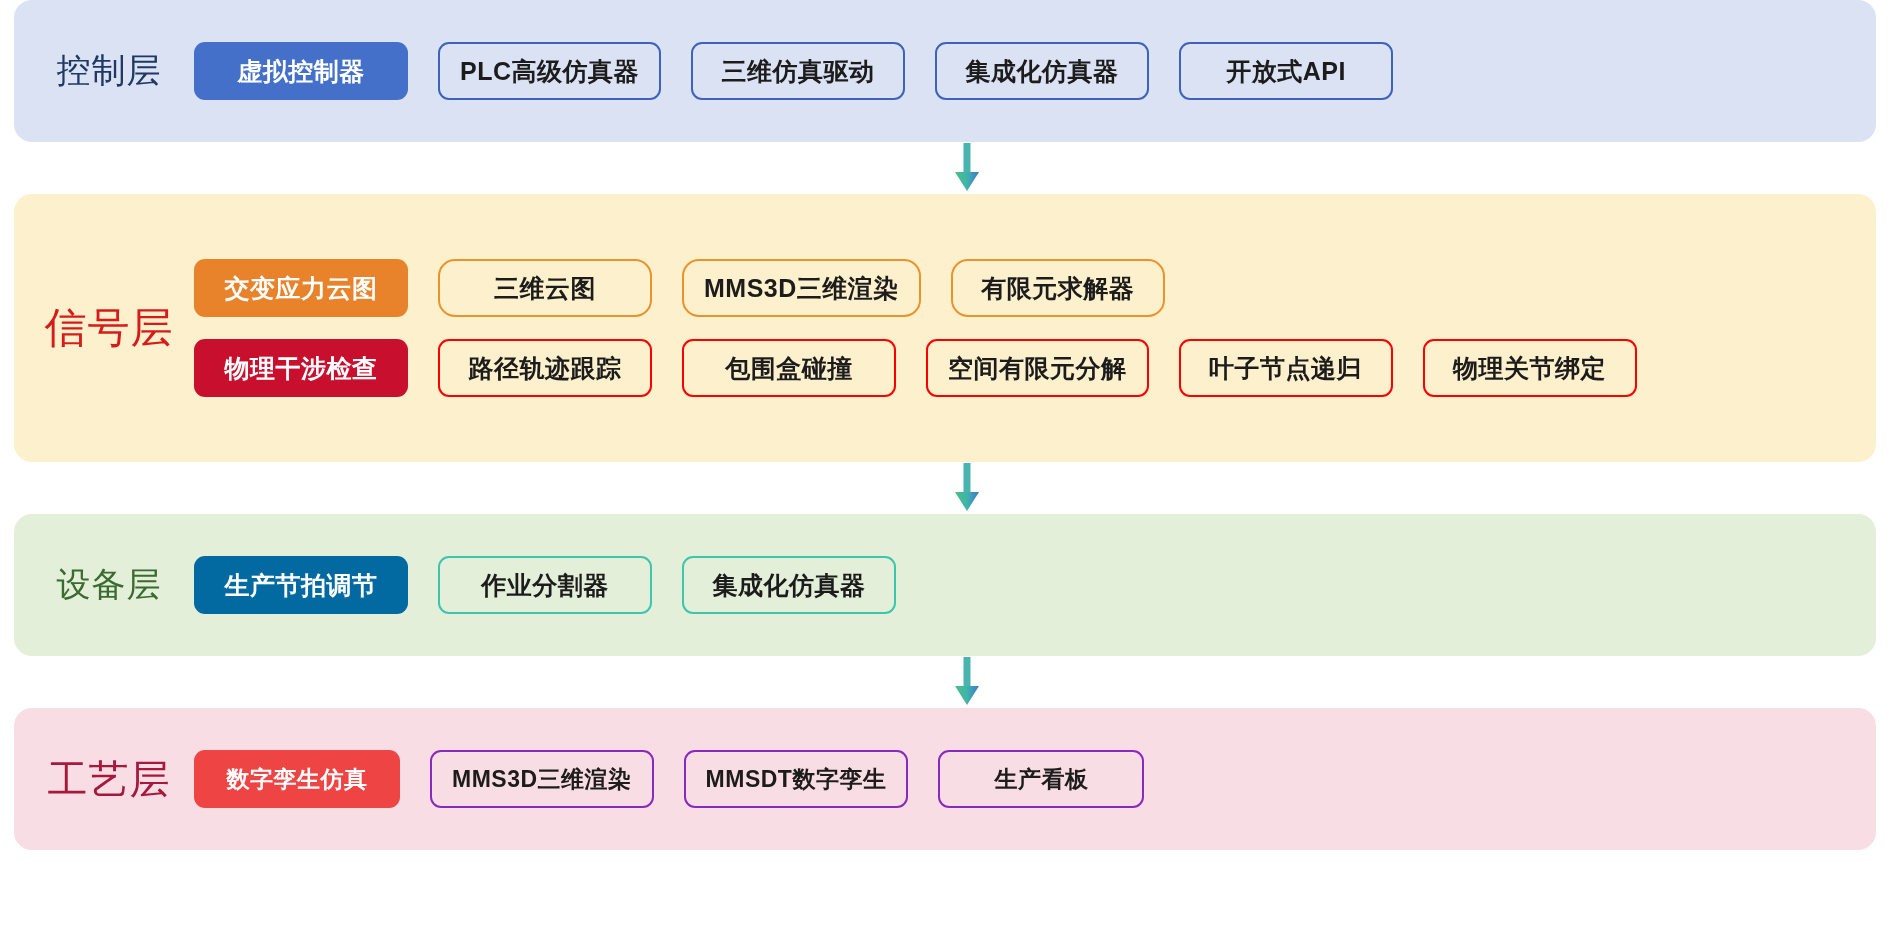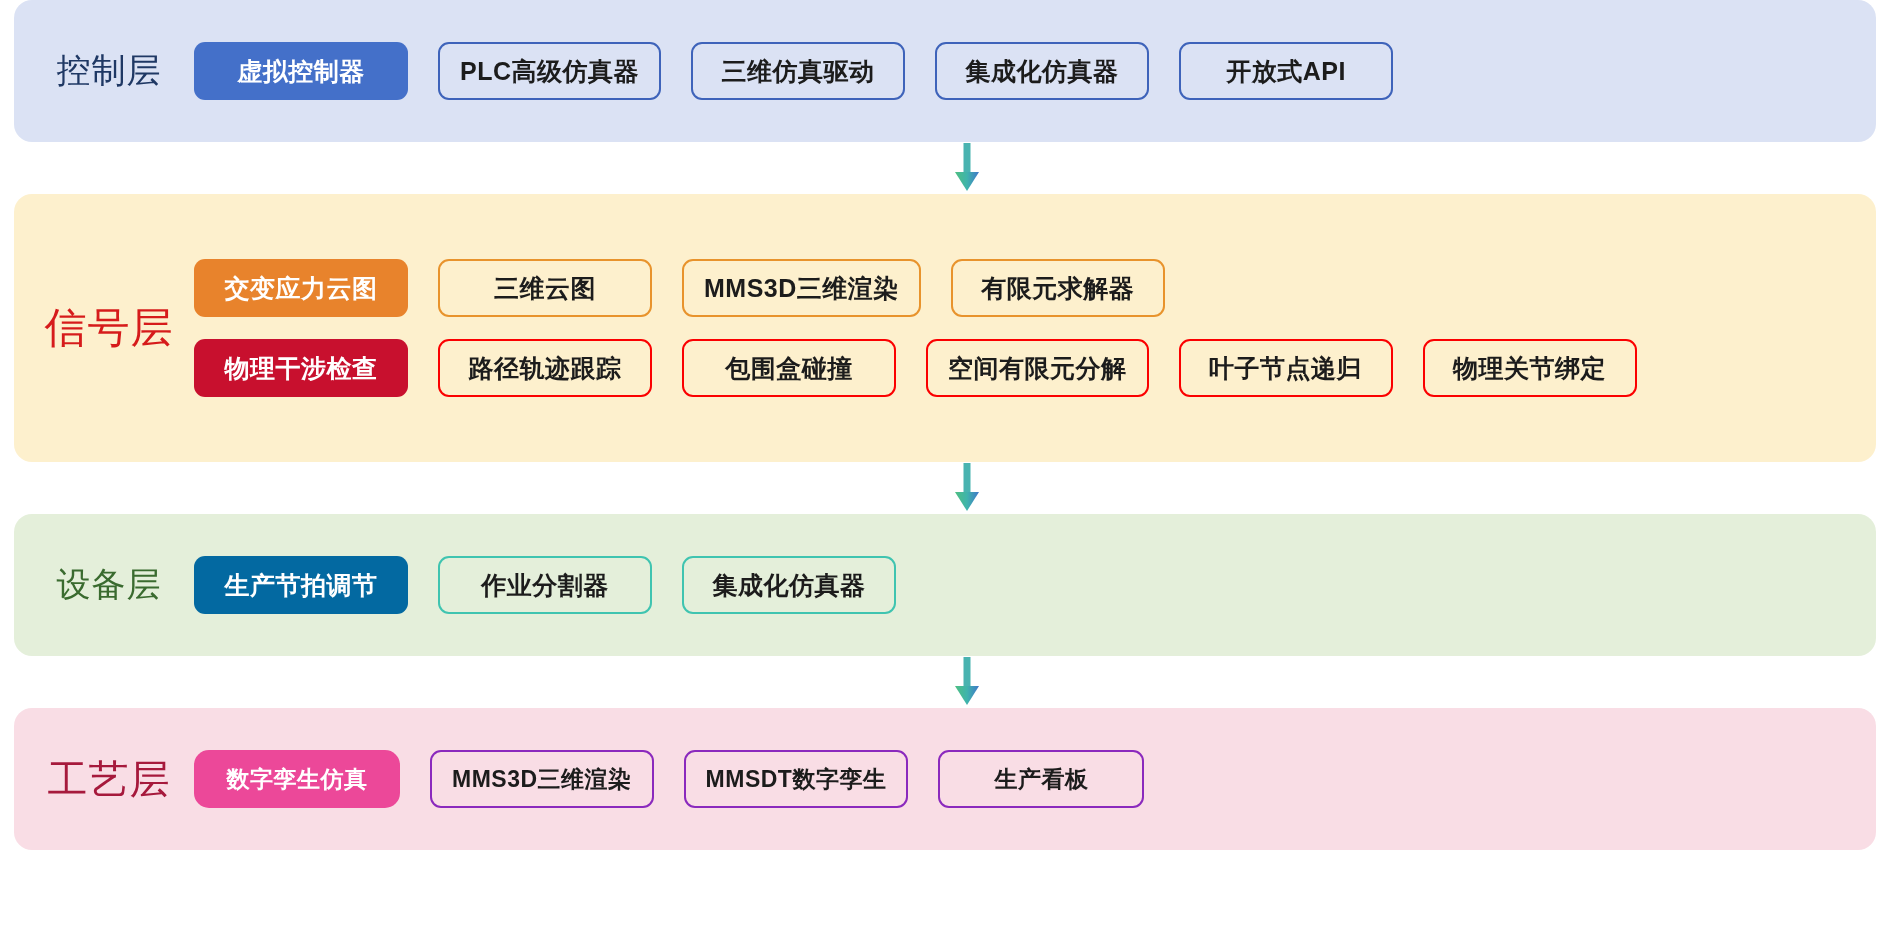--- a/index.html
+++ b/index.html
@@ -95,21 +95,21 @@
     height: 268px;
     background: #fdf0cd;
     padding: 0 0 0 10px;
   }
   .band--signal .band-label {
     color: #d61b1b;
     font-size: 42px;
     font-weight: 500;
   }
   .band--signal .chip.solid.accent-orange { background: #e8832c; }
-  .band--signal .chip.outline.accent-orange { border-color: #e8932c; }
+  .band--signal .chip.outline.accent-orange { border-color: #e8932c; border-radius: 17px; }
   .band--signal .chip.solid.accent-red { background: #c8102e; }
   .band--signal .chip.outline.accent-red { border-color: #fb0000; }
 
   
   .band--device {
     height: 142px;
     background: #e4efda;
     padding: 0 12px 0 10px;
   }
   .band--device .band-label {
@@ -123,21 +123,21 @@
   .band--process {
     height: 142px;
     background: #f9dde5;
     padding: 0 0 0 10px;
     align-items: center;
   }
   .band--process .band-label {
     color: #a6193c;
     font-size: 40px;
   }
-  .band--process .chip.solid { background: #ec4899; border-radius: 15px; }
+  .band--process .chip.solid { background: #ef4444; }
   .band--process .chip.outline { border-color: #8b29bd; }
   .band--process .chip { font-size: 23px; min-width: 206px; }
 
   
   .connector {
     height: 52px;
     display: flex;
     align-items: center;
     justify-content: flex-start;
     padding-left: 938px;

